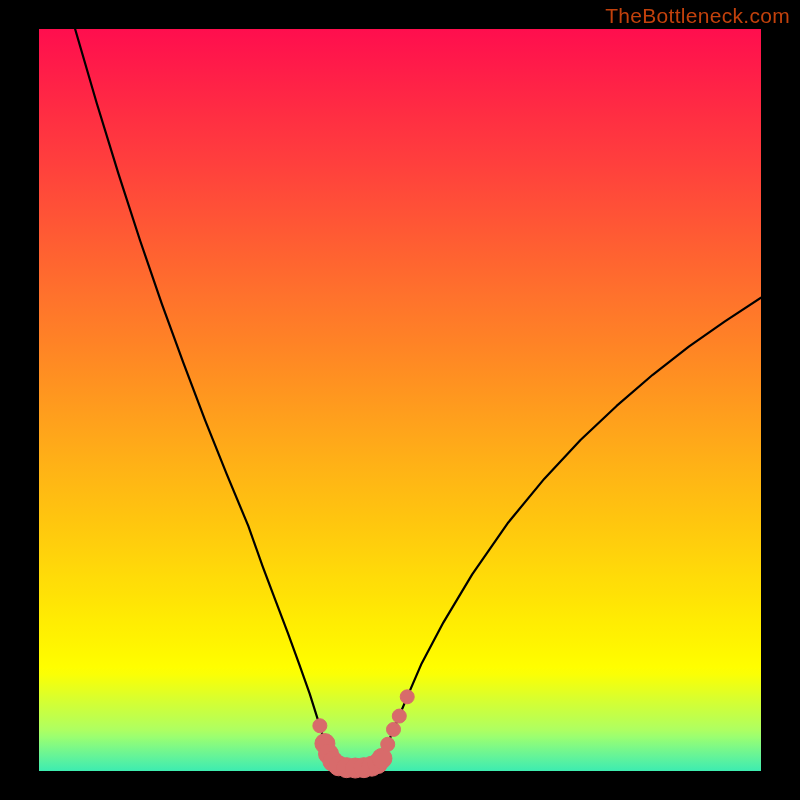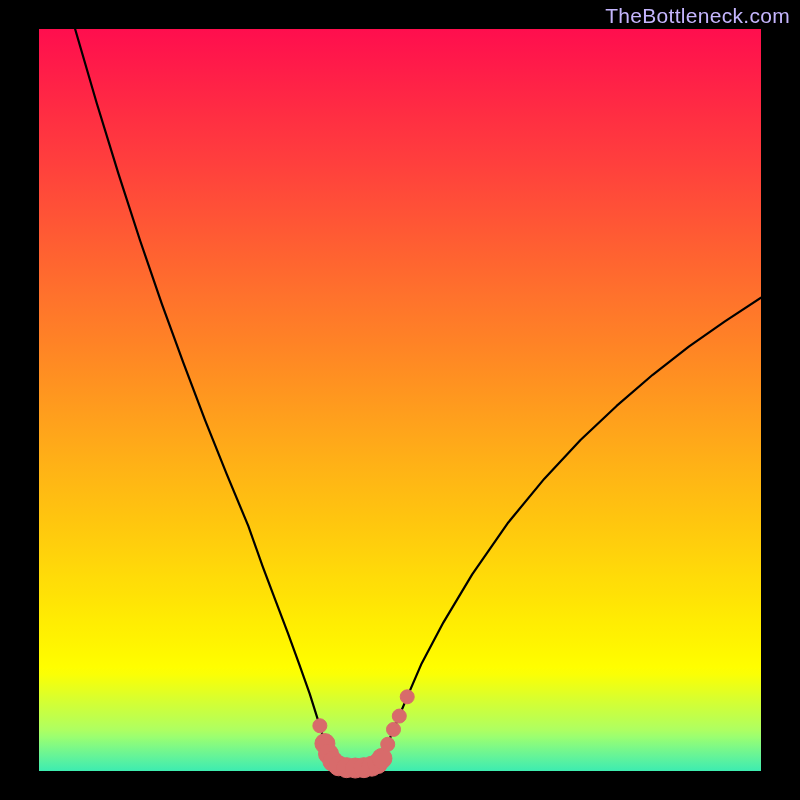--- a/index.html
+++ b/index.html
@@ -21,21 +21,21 @@
     left: 0;
     top: 0;
     width: 800px;
     height: 800px;
     display: block;
   }
   .watermark {
     position: absolute;
     top: 4px;
     right: 10px;
-    color: #c4b5fd;
+    color: #c2410c;
     font-size: 21px;
     font-weight: 500;
     letter-spacing: 0.3px;
     user-select: none;
     pointer-events: none;
   }
 </style>
 </head>
 <body>
 

